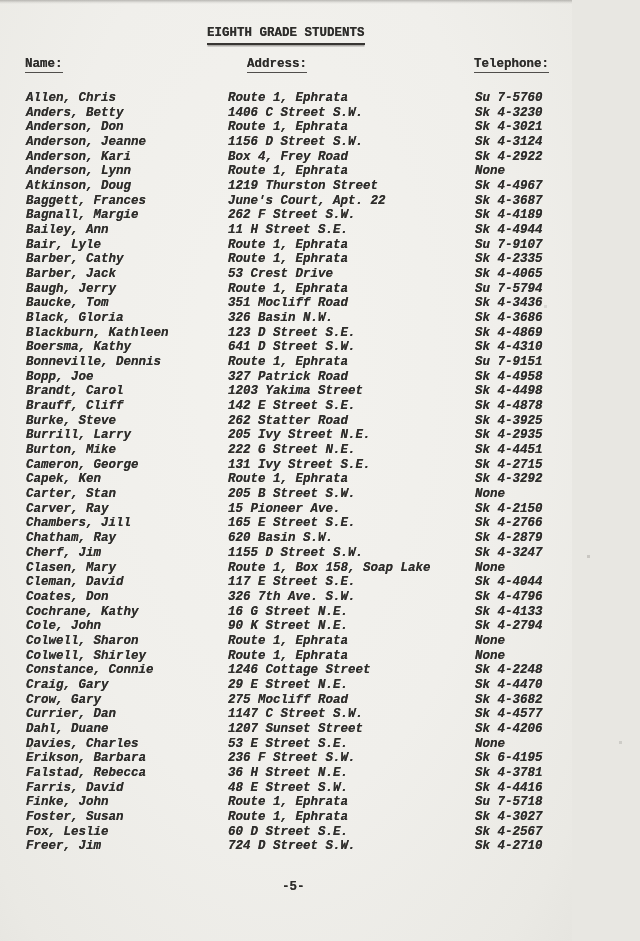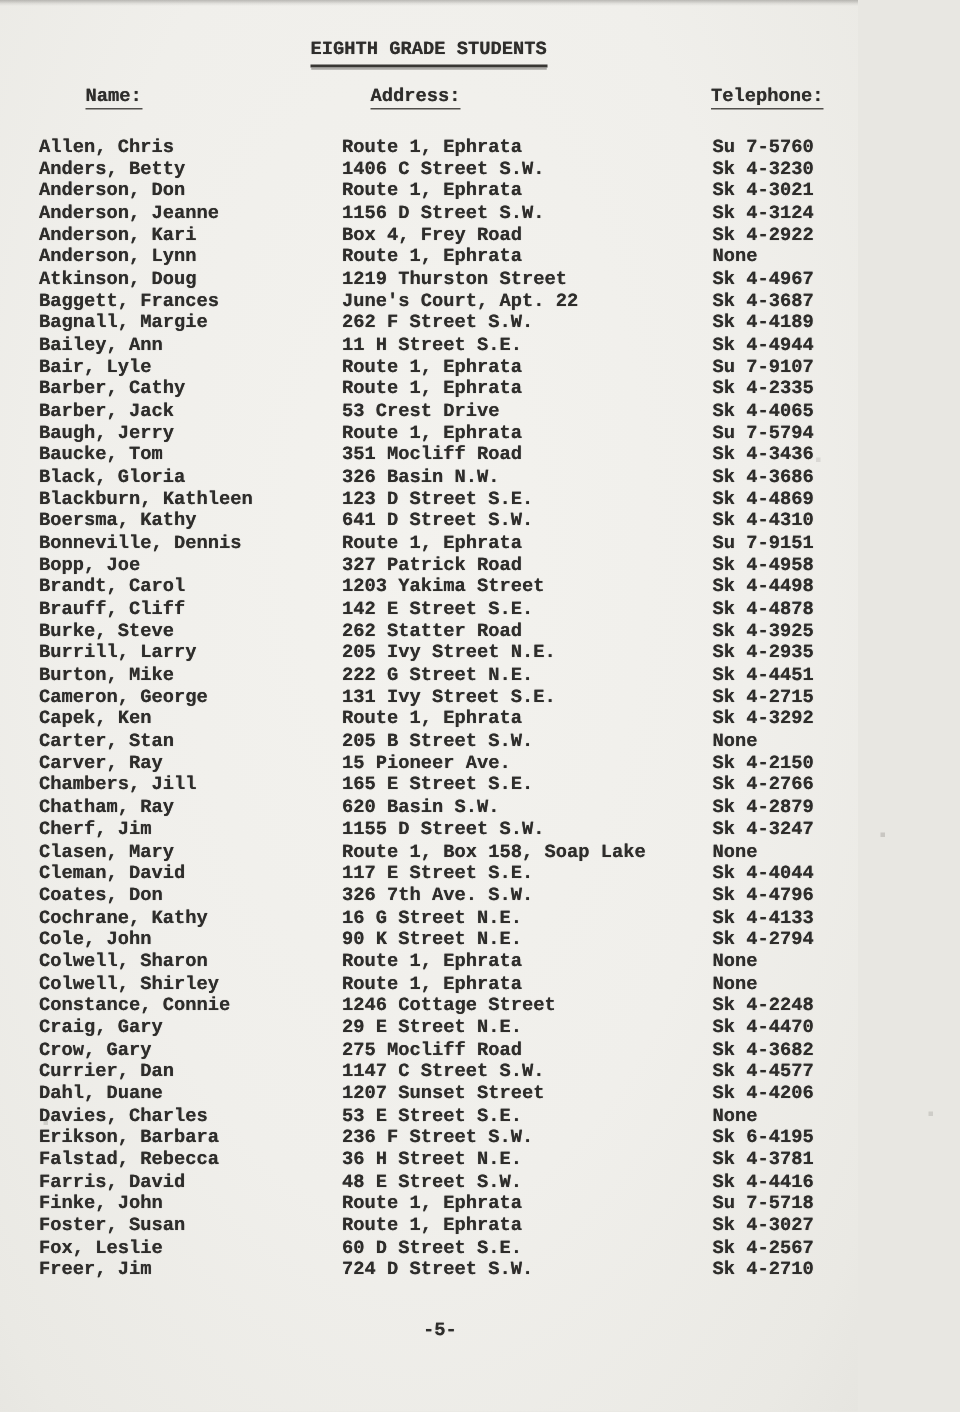--- a/index.html
+++ b/index.html
@@ -37,29 +37,30 @@
     position: absolute; top: 26px; left: 207px;
     border-bottom: 2px solid rgba(40,38,35,0.92);
     box-shadow: 0 2px 0 -0.5px rgba(40,38,35,0.35);
     padding-bottom: 3px;
   }
   .col-header {
     position: absolute; top: 57px;
     border-bottom: 1.5px solid rgba(40,38,35,0.80);
     padding-bottom: 1px;
   }
-  .col-header.name { left: 25px; margin-left: 32px; }
+  .col-header.name { left: 25px; }
   .col-header.address { left: 247px; }
   .col-header.telephone { left: 474px; }
   .rows {
     position: absolute; top: 91px; left: 0; right: 0;
   }
   .row {
     position: relative;
     height: 14.68px;
+    font-style: italic;
   }
   .row .cell { position: absolute; top: 0; }
   .row .c-name { left: 26px; }
   .row .c-address { left: 228px; }
   .row .c-phone { left: 475px; }
   .page-number {
     position: absolute; top: 880px; left: 282px;
   }
 </style>
 </head>

